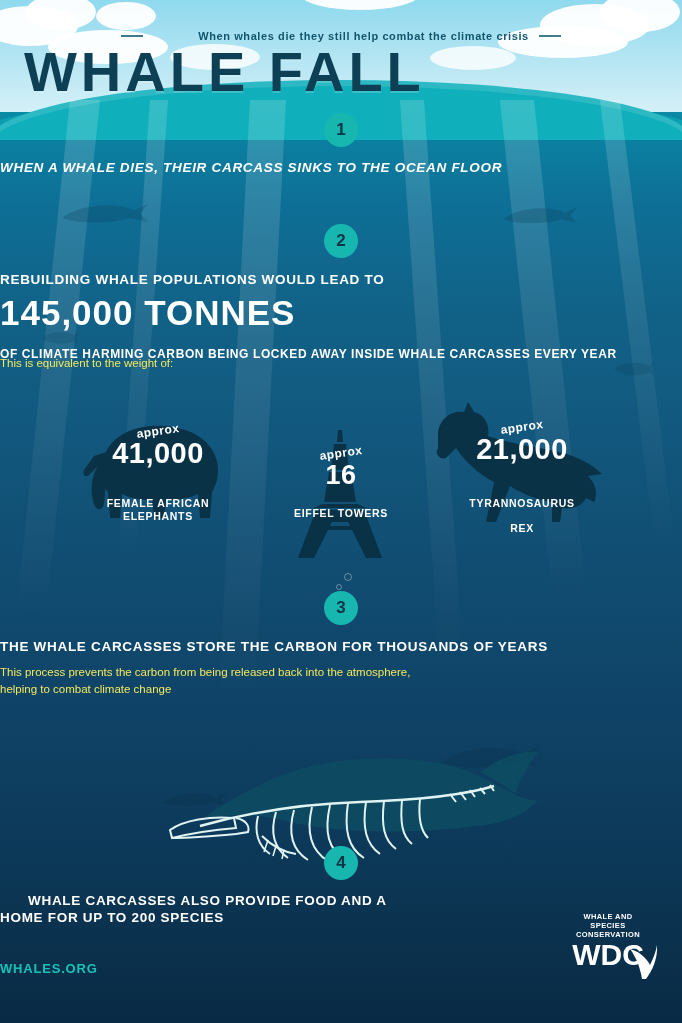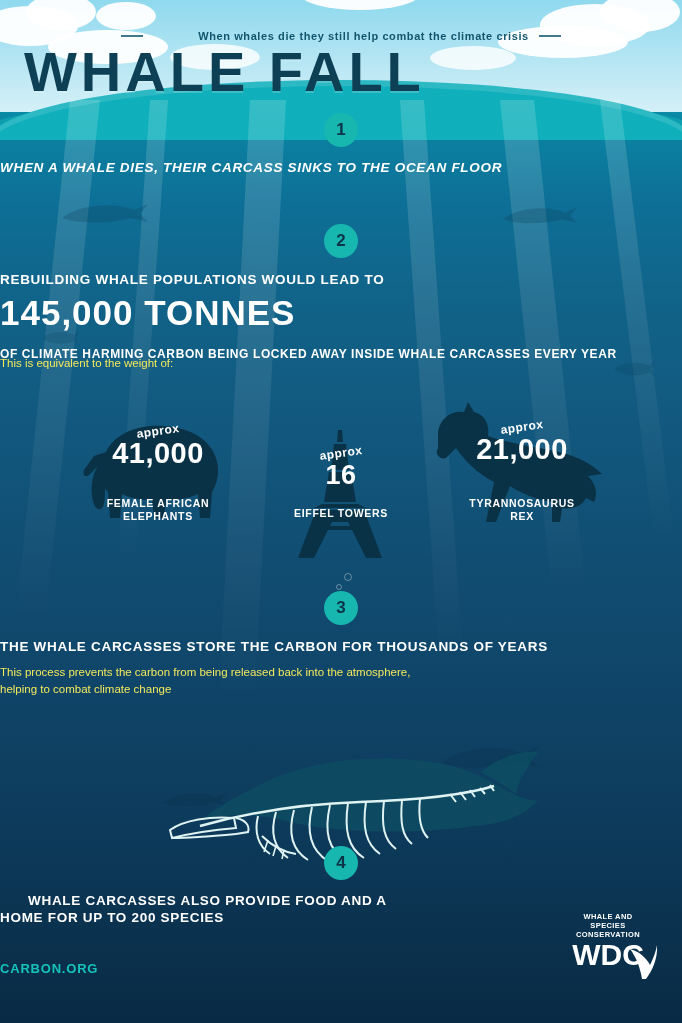--- a/index.html
+++ b/index.html
@@ -345,21 +345,21 @@
              C128 102 112 96 100 88 L86 124 L76 124 L84 84
              C68 76 54 62 46 50 L36 60 C30 62 24 56 28 50 Z" fill="#0a3247"></path>
     <path d="M70 60 C76 66 84 70 90 70 L86 78 C78 76 70 70 66 64 Z" fill="#0a3247"></path>
   </svg>
   <div class="comp" style="left:442px; top:420px; width:160px;">
     <span class="approx">approx</span>
     <span class="num">21,000</span>
   </div>
   <div class="comp" style="left:442px; top:493px; width:160px;">
     <div class="cap">TYRANNOSAURUS</div>
-    <div class="cap" style="margin-top:0;">REX</div>
+    <div class="cap" style="margin-top:12px;">REX</div>
   </div>
 
   <div class="bubble" style="left:344px; top:573px; width:6px; height:6px;"></div>
   <div class="bubble" style="left:336px; top:584px; width:4px; height:4px;"></div>
   <div class="badge" style="top:591px;">3</div>
   <div class="headline" style="top:639px;">THE WHALE CARCASSES STORE THE CARBON FOR THOUSANDS OF YEARS</div>
   <div class="sub" style="top:681px;">helping to combat climate change</div>
   <div class="sub" style="top:664px;">This process prevents the carbon from being released back into the atmosphere,</div>
 
   <svg style="position:absolute; left:150px; top:742px;" width="390" height="130" viewBox="0 0 390 130">
@@ -390,21 +390,21 @@
     <path d="M300 52 l6 8 M310 50 l6 8 M320 48 l5 7 M330 46 l5 6 M340 43 l4 6" stroke="#dff3f2" stroke-width="2" fill="none"></path>
 
     <path d="M112 94 C122 104 134 110 146 112" stroke="#dff3f2" stroke-width="2" fill="none"></path>
     <path d="M118 98 l-4 12 M126 104 l-3 10 M134 108 l-2 9" stroke="#dff3f2" stroke-width="1.6" fill="none"></path>
   </svg>
 
   <div class="badge" style="top:846px;">4</div>
   <div class="headline" style="top:893px;padding-left:28px;">WHALE CARCASSES ALSO PROVIDE FOOD AND A</div>
   <div class="headline" style="top:910px;">HOME FOR UP TO 200 SPECIES</div>
 
-  <div class="link" style="top:961px;">CARBON.ORG</div>
+  <div class="link" style="top:961px;">WHALES.ORG</div>
 
   <div class="logo">
     <div class="logo-top">WHALE AND</div>
     <div class="logo-top">SPECIES</div>
     <div class="logo-top">CONSERVATION</div>
     <div style="position:relative;">
       <svg style="position:absolute; right:-4px; top:2px;" width="30" height="40" viewBox="0 0 30 40">
         <path d="M14 38 C12 26 8 16 2 8 C10 10 18 16 22 24 C26 16 28 10 29 4 C30 18 24 30 18 38 Z" fill="#ffffff"></path>
       </svg>
       <div class="logo-main">WDC</div>

